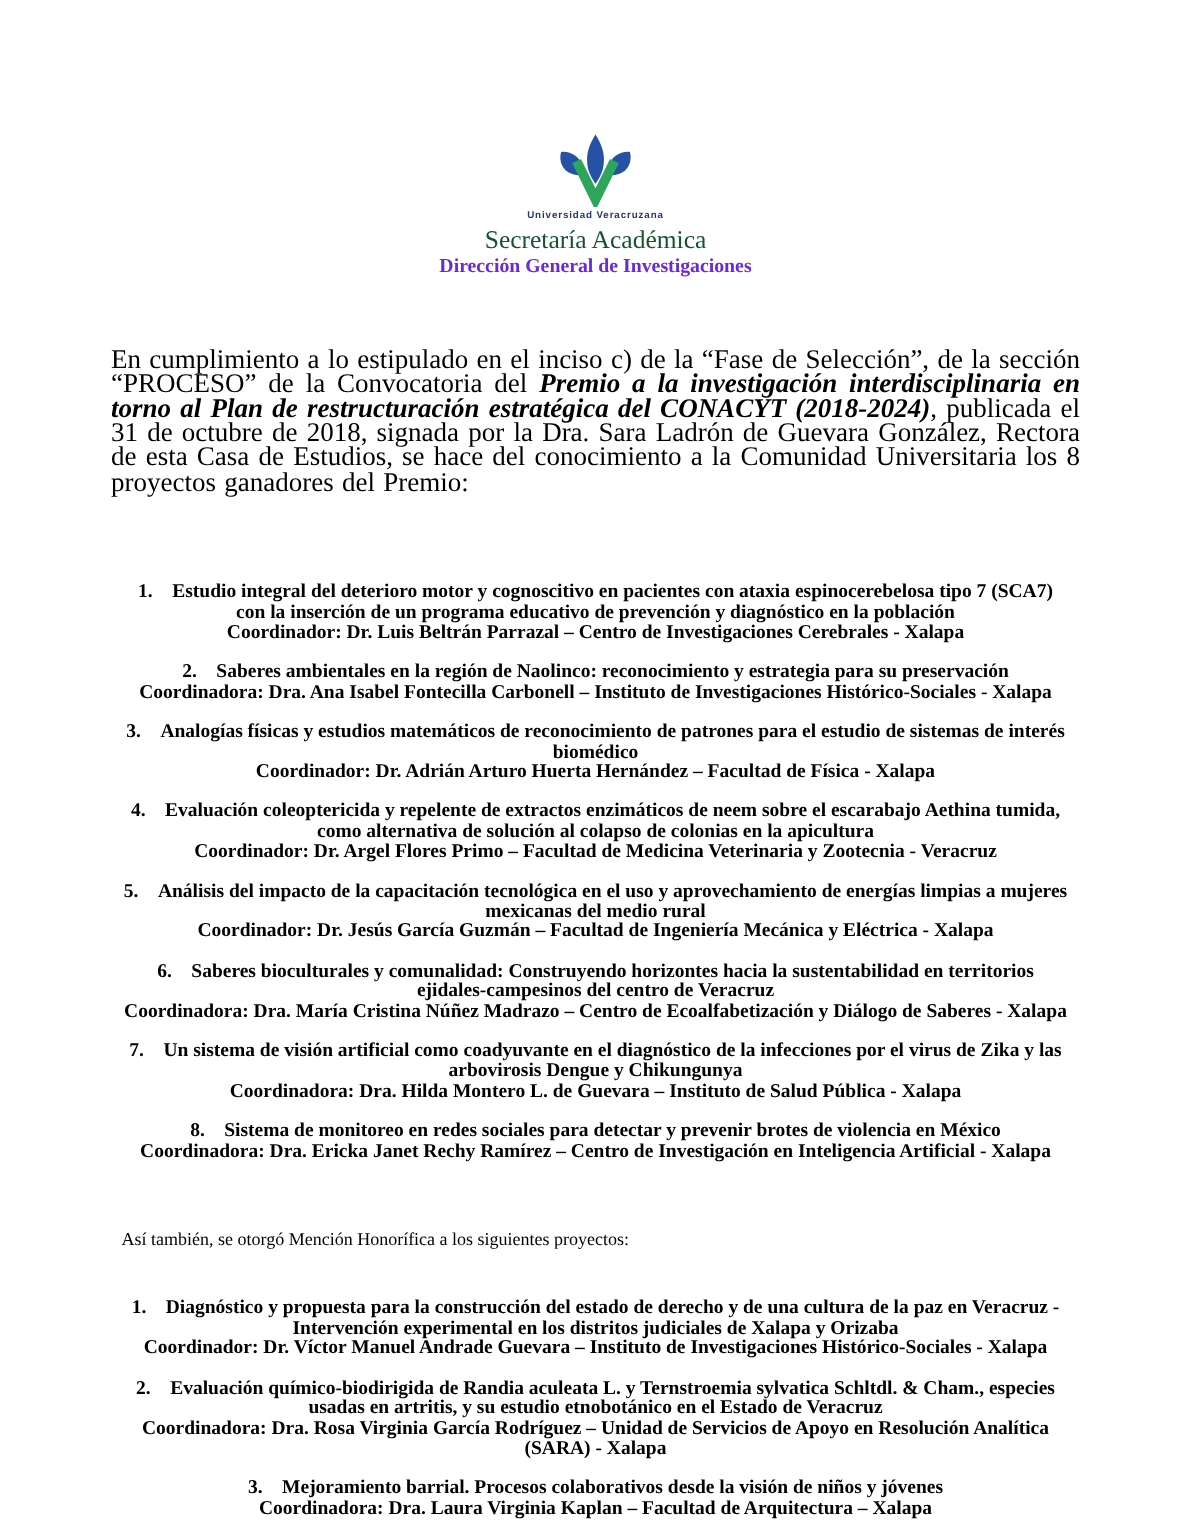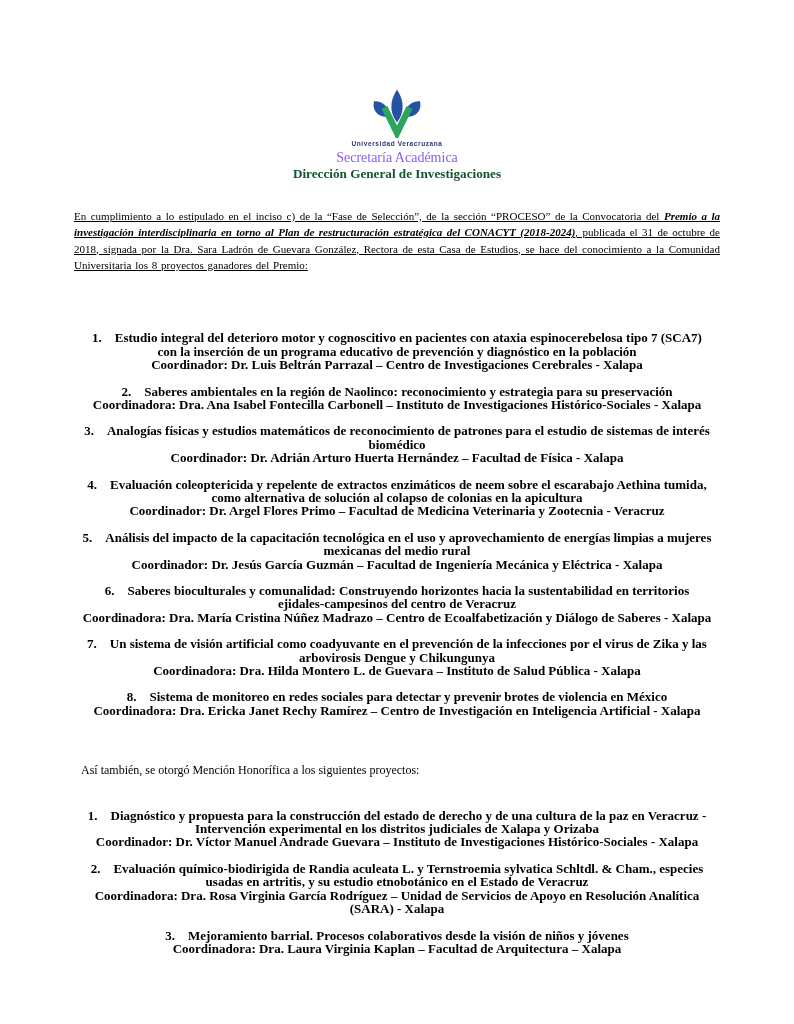--- a/index.html
+++ b/index.html
@@ -34,38 +34,37 @@
   }
   .logotype {
     font-family: "Liberation Sans", sans-serif;
     font-size: 6.5px;
     font-weight: bold;
     letter-spacing: 0.6px;
     color: #28356f;
     margin-top: 3px;
   }
   .secretariat {
-    font-size: 14px;
-    color: #8b5cf6;
+    font-size: 17px;
+    color: #14532d;
     margin-top: 3px;
   }
   .direction {
     font-size: 13.2px;
     font-weight: bold;
-    color: #14532d;
+    color: #6d28d9;
     margin-top: 2px;
   }
   
   .intro {
-    margin: 28px 0 0 0;
+    margin: 48px 0 0 0;
     text-align: justify;
-    font-size: 11px;
+    font-size: 18px;
     line-height: 16.4px;
     word-spacing: 1px;
-    text-decoration: underline;
   }
   .intro .emph {
     font-weight: bold;
     font-style: italic;
   }
   
   .projects {
     list-style: none;
     margin: 0;
     padding: 0 7px;
@@ -133,21 +132,21 @@
     <div class="title"><span class="num">5.</span><span class="title-text">Análisis del impacto de la capacitación tecnológica en el uso y aprovechamiento de energías limpias a mujeres mexicanas del medio rural</span></div>
     <div class="coordinator">Coordinador: Dr. Jesús García Guzmán – Facultad de Ingeniería Mecánica y Eléctrica - Xalapa</div>
   </li>
 
   <li class="project">
     <div class="title"><span class="num">6.</span><span class="title-text">Saberes bioculturales y comunalidad: Construyendo horizontes hacia la sustentabilidad en territorios ejidales-campesinos del centro de Veracruz</span></div>
     <div class="coordinator">Coordinadora: Dra. María Cristina Núñez Madrazo – Centro de Ecoalfabetización y Diálogo de Saberes - Xalapa</div>
   </li>
 
   <li class="project">
-    <div class="title"><span class="num">7.</span><span class="title-text">Un sistema de visión artificial como coadyuvante en el prevención de la infecciones por el virus de Zika y las arbovirosis Dengue y Chikungunya</span></div>
+    <div class="title"><span class="num">7.</span><span class="title-text">Un sistema de visión artificial como coadyuvante en el diagnóstico de la infecciones por el virus de Zika y las arbovirosis Dengue y Chikungunya</span></div>
     <div class="coordinator">Coordinadora: Dra. Hilda Montero L. de Guevara – Instituto de Salud Pública - Xalapa</div>
   </li>
 
   <li class="project">
     <div class="title"><span class="num">8.</span><span class="title-text">Sistema de monitoreo en redes sociales para detectar y prevenir brotes de violencia en México</span></div>
     <div class="coordinator">Coordinadora: Dra. Ericka Janet Rechy Ramírez – Centro de Investigación en Inteligencia Artificial - Xalapa</div>
   </li>
 </ol>
 
   <p class="mention-intro">Así también, se otorgó Mención Honorífica a los siguientes proyectos:</p>

